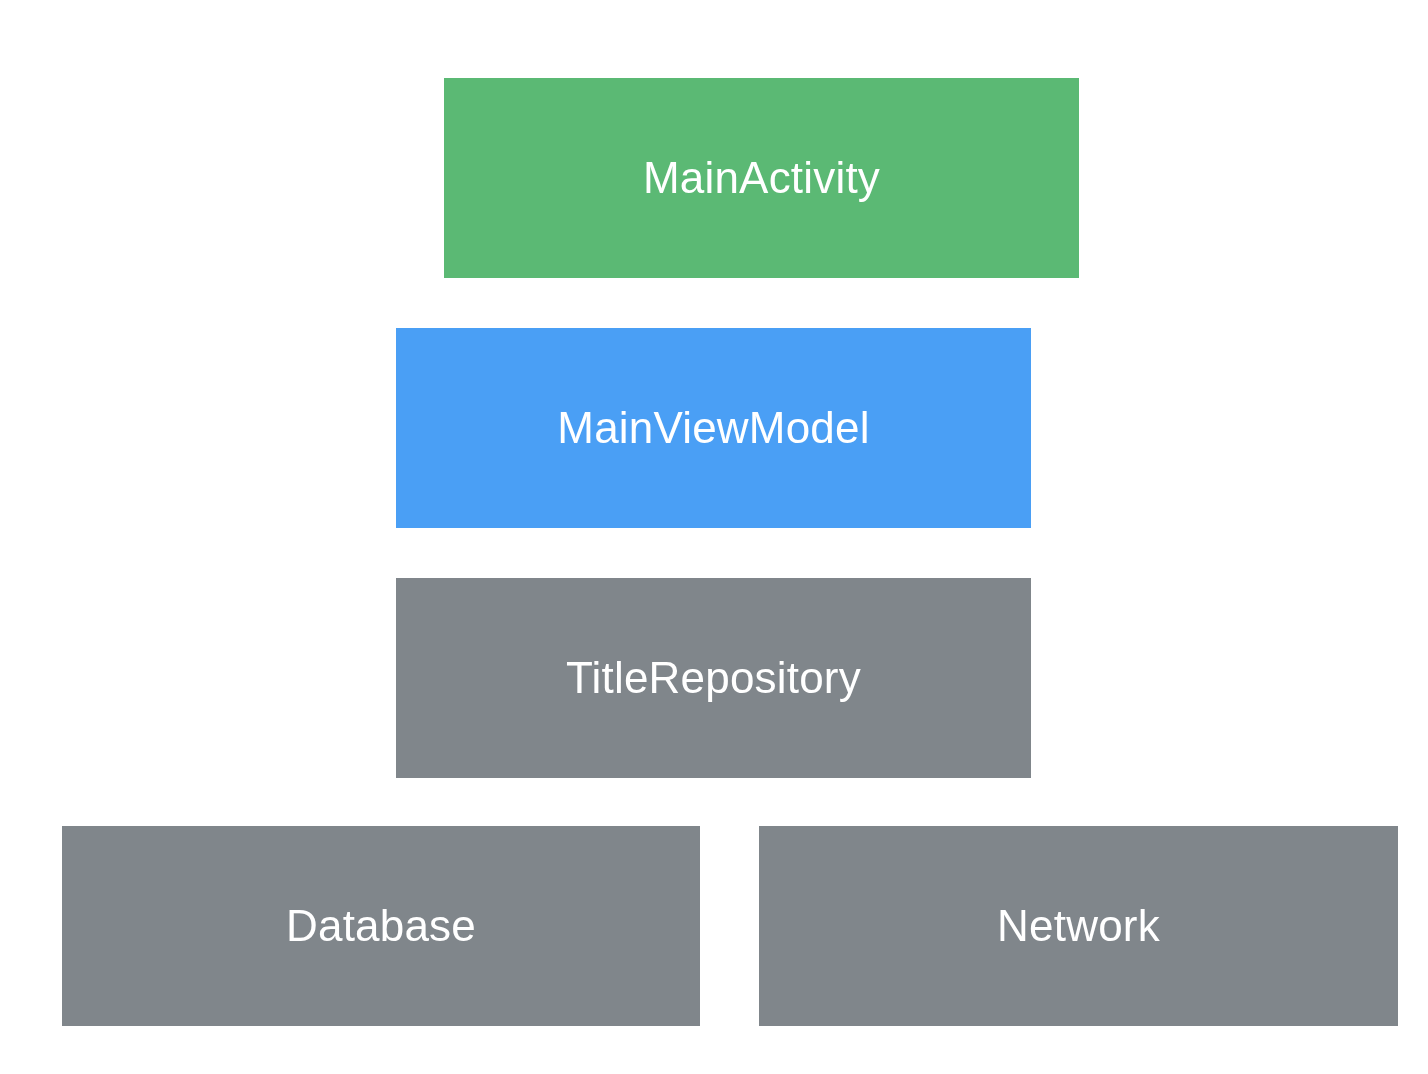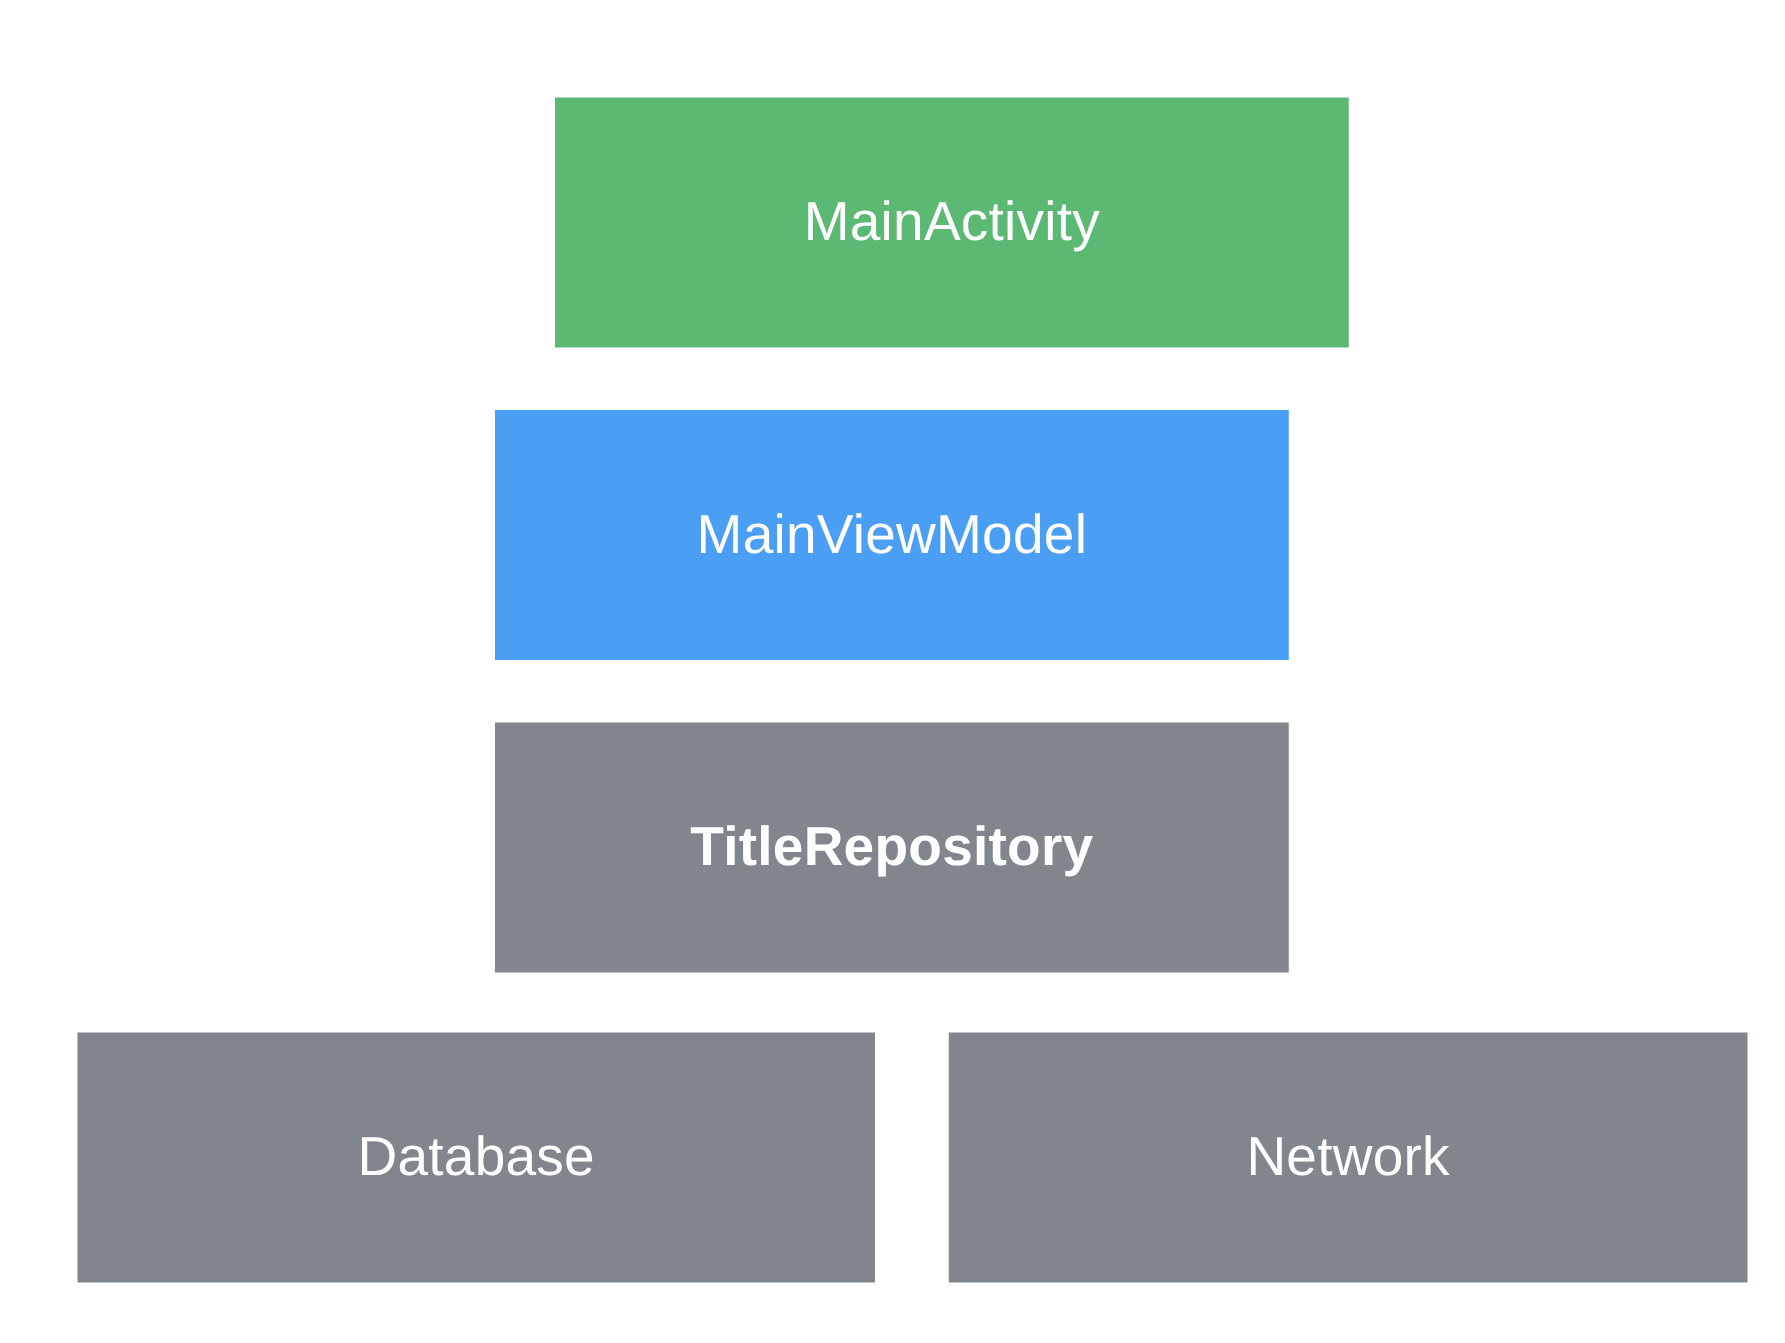--- a/index.html
+++ b/index.html
@@ -63,21 +63,21 @@
 <div class="canvas">
 
   <div class="node" id="node-main-activity" style="background-color: rgb(91, 185, 116); color: rgb(255, 255, 255);">
     <span class="node-label">MainActivity</span>
   </div>
 
   <div class="node" id="node-main-view-model" style="background-color: rgb(74, 159, 245); color: rgb(255, 255, 255);">
     <span class="node-label">MainViewModel</span>
   </div>
 
-  <div class="node" id="node-title-repository" style="background-color: rgb(128, 134, 139); color: rgb(255, 255, 255); font-weight: bold;">
+  <div class="node" id="node-title-repository" style="background-color: rgb(128, 134, 139); color: rgb(255, 255, 255);">
     <span class="node-label">TitleRepository</span>
   </div>
 
   <div class="node" id="node-database" style="background-color: rgb(128, 134, 139); color: rgb(255, 255, 255); text-align: center;">
     <span class="node-label">Database</span>
   </div>
 
   <div class="node" id="node-network" style="background-color: rgb(128, 134, 139); color: rgb(255, 255, 255);">
     <span class="node-label">Network</span>
   </div>

